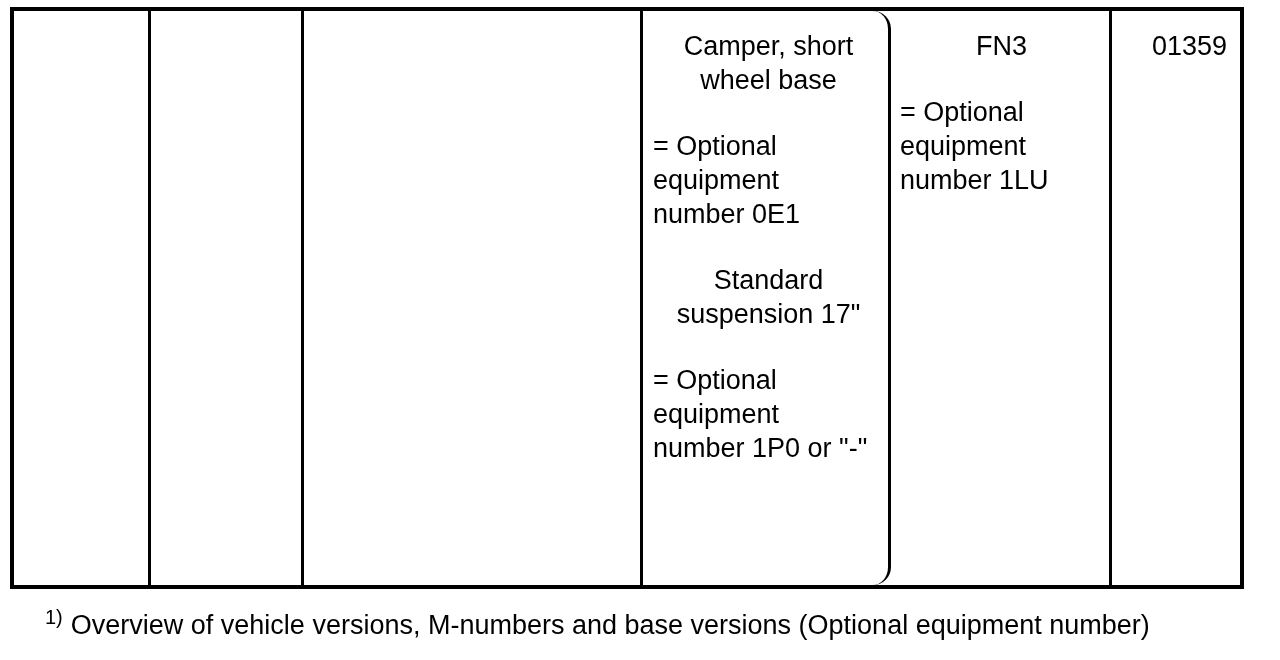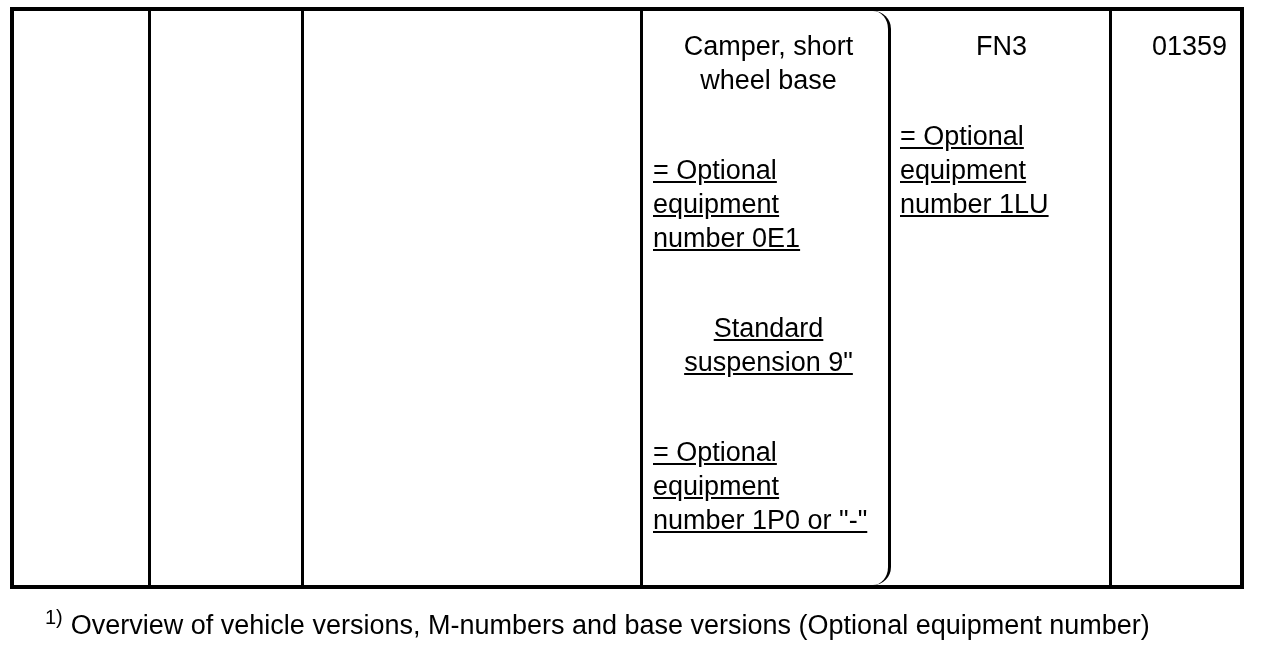--- a/index.html
+++ b/index.html
@@ -34,21 +34,21 @@
   .c3 { width: 339px; }
   .c4 { width: 248px; padding-left: 10px; padding-right: 4px; border-radius: 18px; }
   .c5 { width: 221px; padding-left: 9px;  padding-right: 6px; }
   .c6 { width: 128px; border-right: none; padding-right: 13px; }
   .cell p {
     margin: 0;
     font-size: 27px;
     line-height: 34px;
     white-space: pre-line;
   }
-  .cell p + p { margin-top: 56px; text-decoration: underline; }
+  .cell p + p { margin-top: 32px; }
   .center { text-align: center; }
   .left   { text-align: left; }
   .right  { text-align: right; }
   .footnote {
     position: absolute;
     left: 45px;
     top: 608px;
     margin: 0;
     font-size: 27px;
     line-height: 34px;
@@ -68,21 +68,21 @@
   <div class="cell c2"></div>
   <div class="cell c3"></div>
 
   <div class="cell c4">
     <p class="center">Camper, short
 wheel base</p>
     <p class="left">= Optional
 equipment
 number 0E1</p>
     <p class="center">Standard
-suspension 9"</p>
+suspension 17"</p>
     <p class="left">= Optional
 equipment
 number 1P0 or "-"</p>
   </div>
 
   <div class="cell c5">
     <p class="center">FN3</p>
     <p class="left">= Optional
 equipment
 number 1LU</p>

